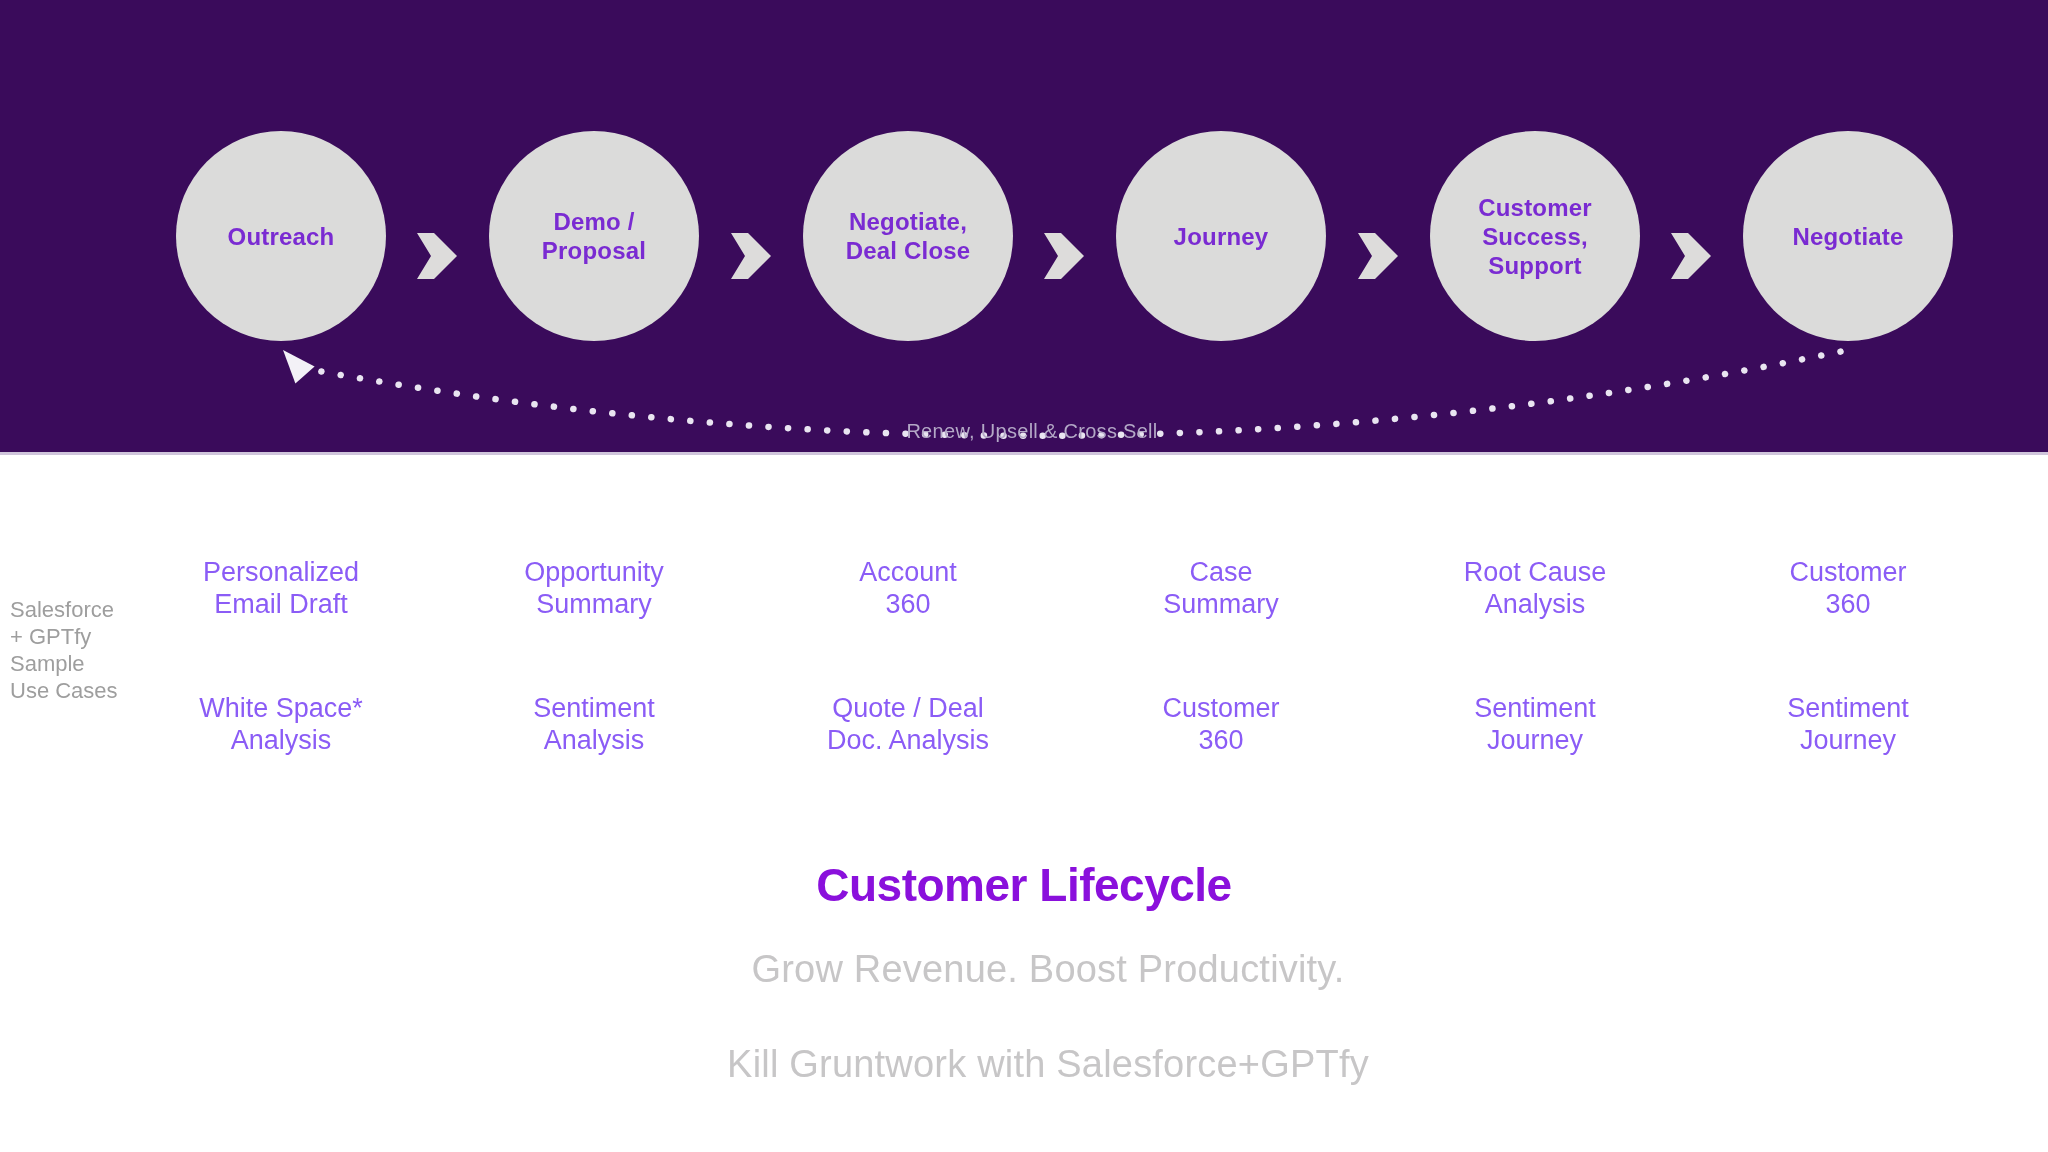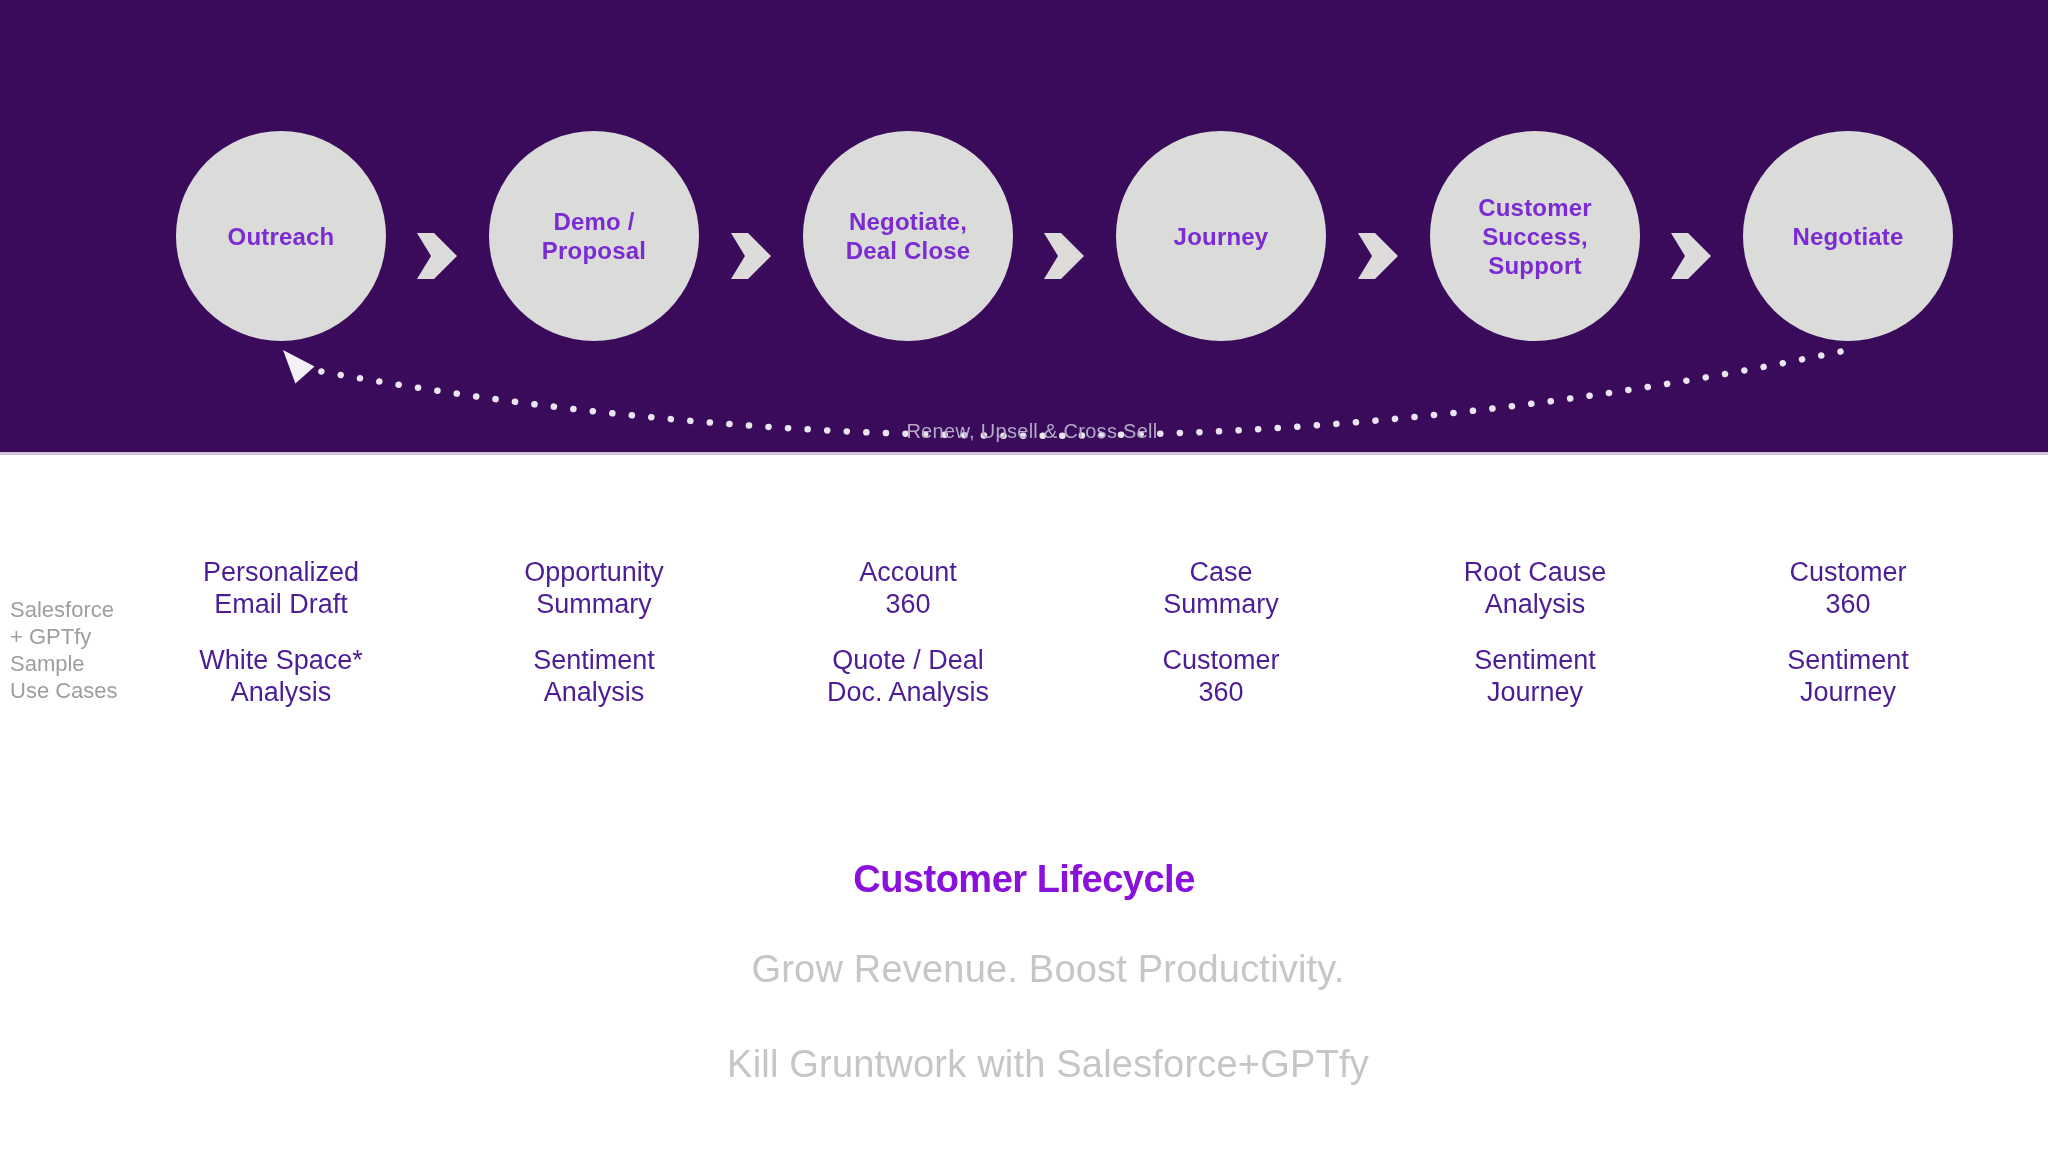--- a/index.html
+++ b/index.html
@@ -72,37 +72,37 @@
     width: 130px;
     color: #9E9E9E;
     font-size: 22px;
     line-height: 27px;
     text-align: left;
     white-space: pre-line;
   }
   .uc {
     position: absolute;
     width: 280px;
-    color: #4c1d95;
+    color: #8b5cf6;
     font-size: 27px;
     line-height: 32px;
     text-align: center;
     white-space: pre-line;
   }
   .row1 { top: 556px; }
-  .row2 { top: 644px; }
+  .row2 { top: 692px; }
 
   
   .footer-title {
     position: absolute;
     left: 0; top: 858px;
     width: 2048px;
     text-align: center;
     color: #8A10DC;
-    font-size: 38px;
+    font-size: 46px;
     font-weight: bold;
     letter-spacing: -0.5px;
   }
   .footer-sub {
     position: absolute;
     left: 0;
     width: 2048px;
     text-align: center;
     transform: translateX(24px);
     color: #C7C6C7;

